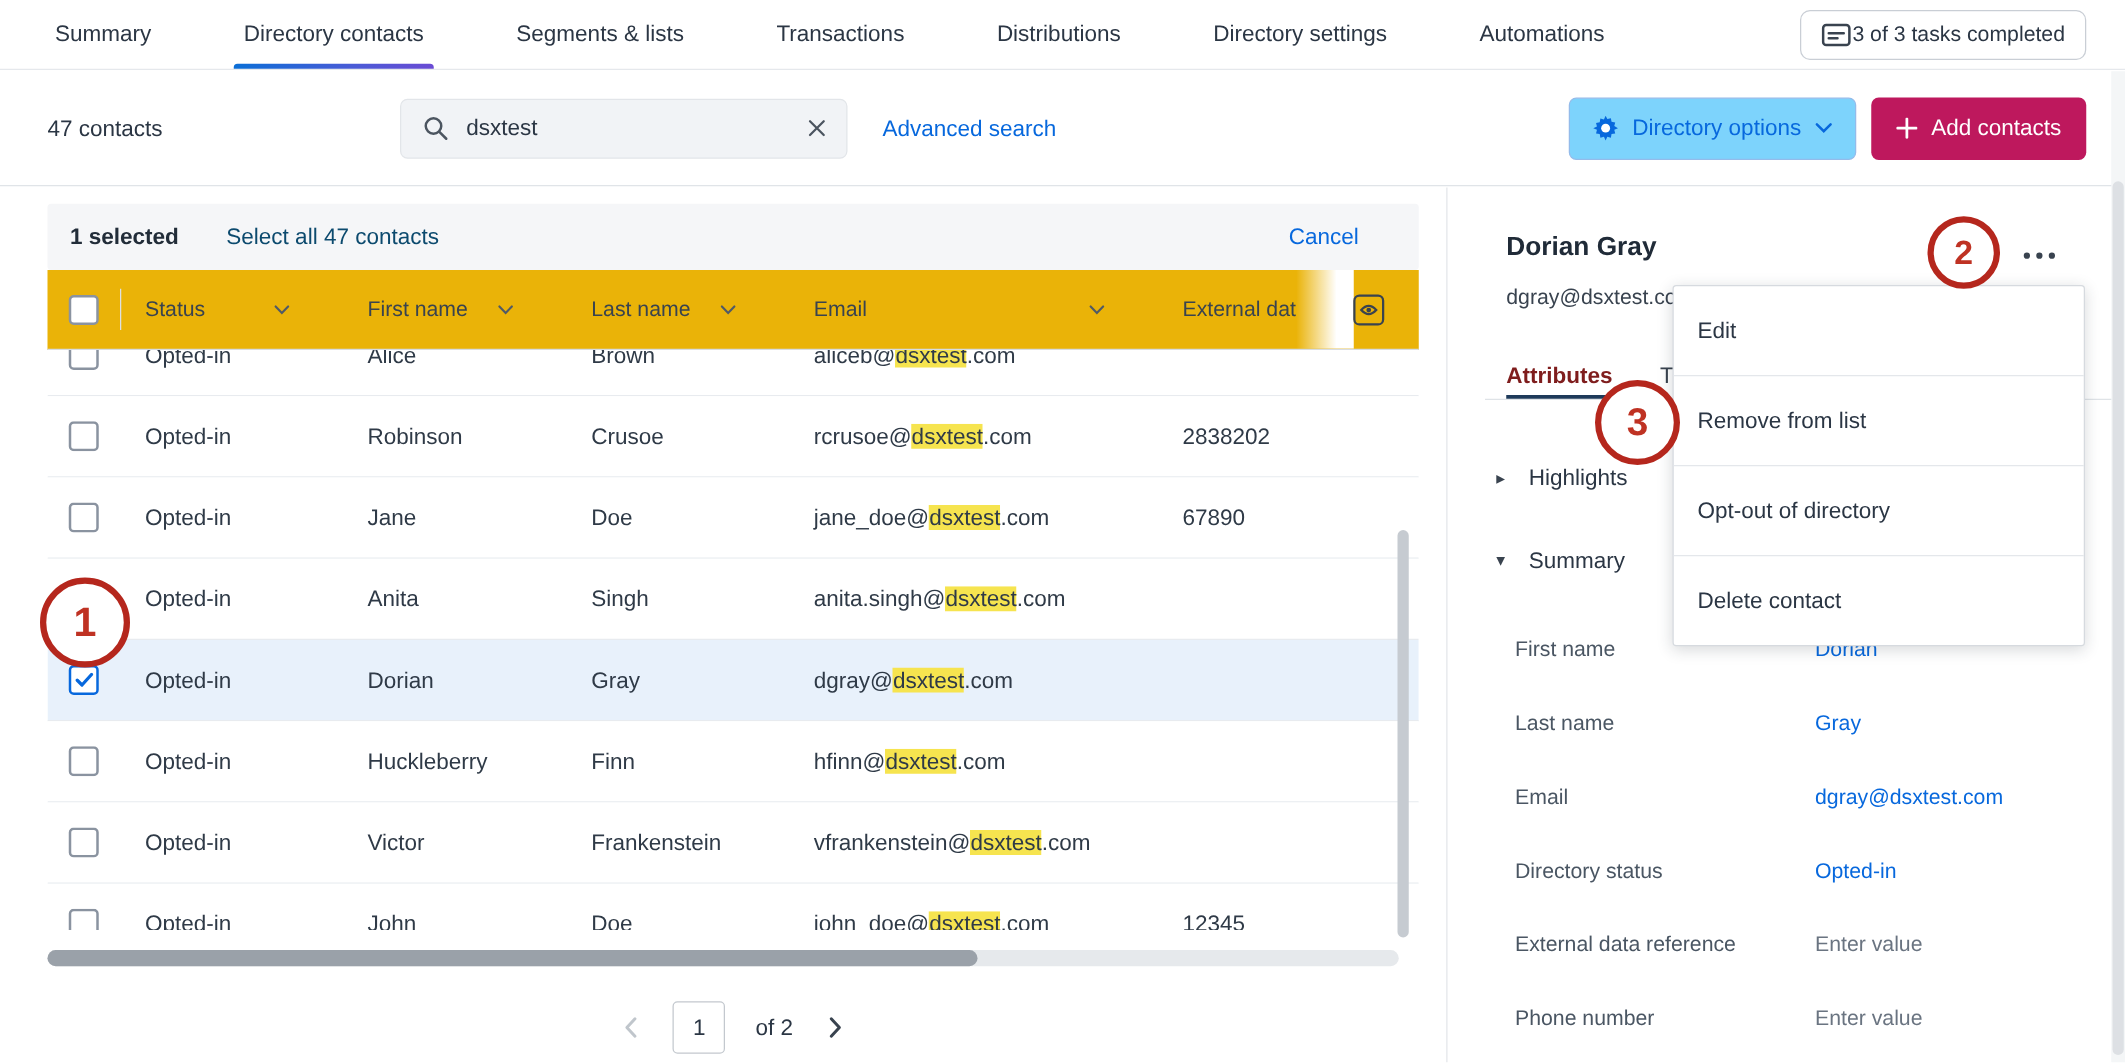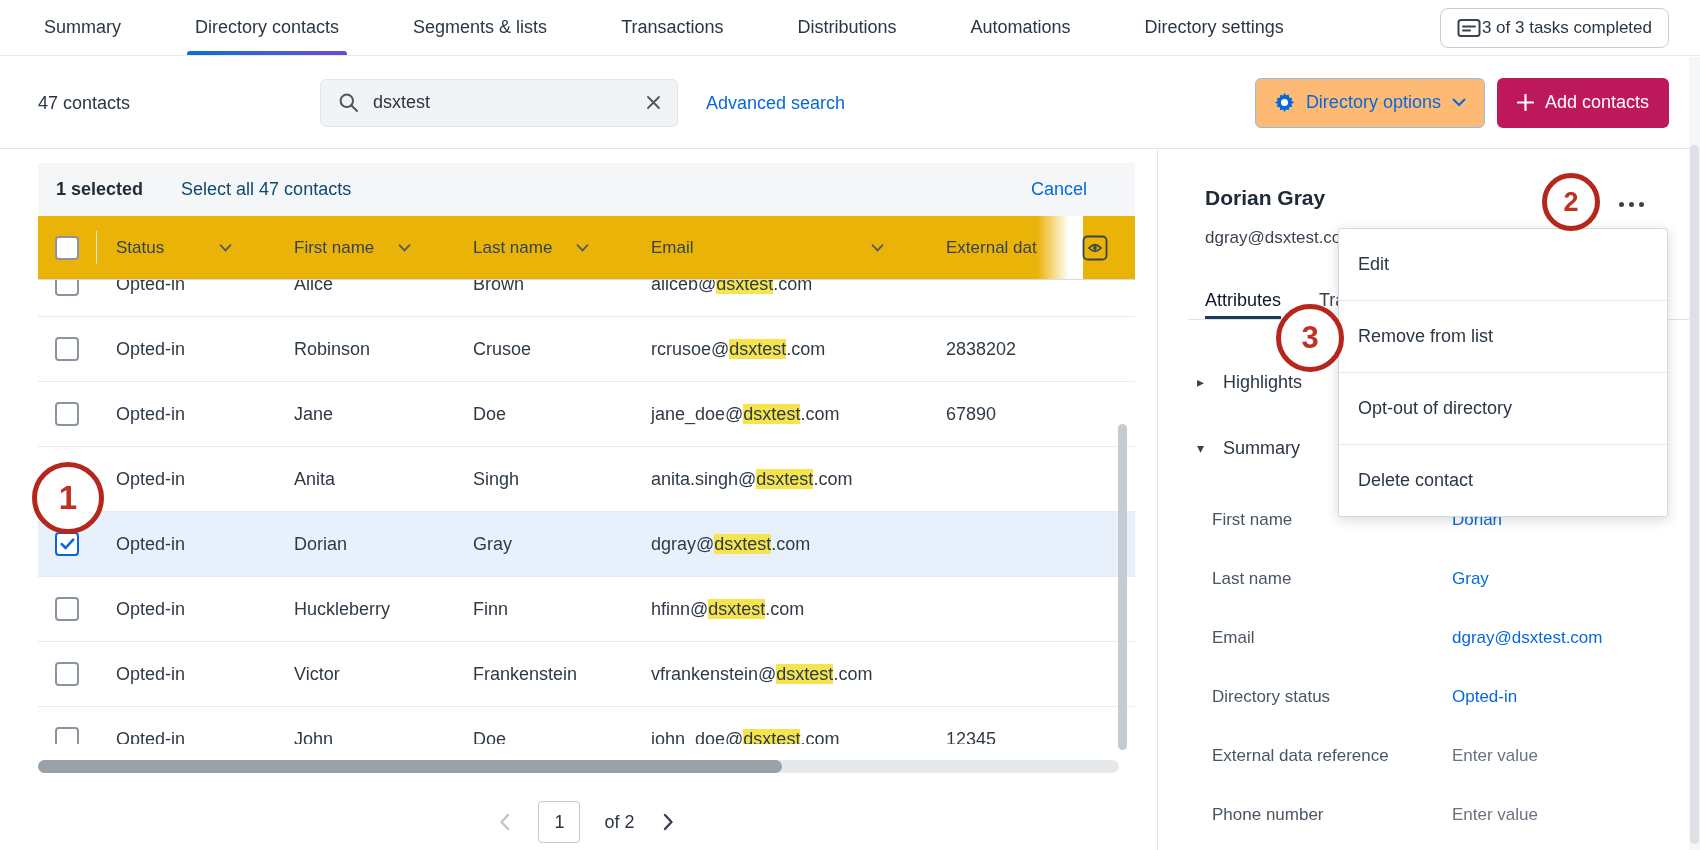--- a/index.html
+++ b/index.html
@@ -24,21 +24,21 @@
   .toolbar { position:absolute; top:57px; left:0; right:0; height:92px; border-bottom:1px solid #e0e4e8; background:#fff; }
   .count { position:absolute; left:38px; top:50%; transform:translateY(-50%); font-size:18px; color:#2b3644; }
   .search { position:absolute; left:320px; top:50%; transform:translateY(-50%); width:358px; height:48px;
     background:#f1f3f6; border:1px solid #e2e5e9; border-radius:6px; display:flex; align-items:center; }
   .search .mag { margin-left:17px; flex:none; display:flex; }
   .search input { flex:1; min-width:0; border:none; background:transparent; outline:none; font-size:18px;
     font-family:inherit; color:#2b3644; padding:0 8px 0 14px; }
   .search .clear { margin-right:16px; flex:none; display:flex; cursor:pointer; }
   .adv { position:absolute; left:706px; top:50%; transform:translateY(-50%); color:#0768dd; font-size:18px; }
   .tb-right { position:absolute; right:31px; top:50%; transform:translateY(-50%); display:flex; gap:12px; }
-  .dir-opt { height:50px; display:flex; align-items:center; gap:11px; border:1px solid #94bbea; background:#fdba74;
+  .dir-opt { height:50px; display:flex; align-items:center; gap:11px; border:1px solid #94bbea; background:#7dd3fc;
     color:#0768dd; border-radius:6px; padding:16px 18px; font-size:18px; font-family:inherit; cursor:pointer; }
   .add-btn { height:50px; display:flex; align-items:center; gap:11px; background:#be185d; color:#fff; border:none;
     border-radius:6px; padding:13px 20px; font-size:18px; font-family:inherit; cursor:pointer; }
 
   
   .left { position:absolute; left:38px; top:163px; width:1097px; }
   .selbar { height:53px; background:#f5f6f8; border-radius:3px; display:flex; align-items:center; font-size:18px; }
   .selcount { font-weight:bold; margin-left:18px; color:#222d39; }
   .sel-all { margin-left:38px; color:#0c4a6e; }
   .cancel { margin-left:auto; margin-right:48px; color:#0768dd; }
@@ -79,21 +79,21 @@
 
   
   .panel { position:absolute; left:1157px; top:150px; right:10px; bottom:0; border-left:1px solid #e3e6ea; background:#fff; }
   .pname { position:absolute; left:47px; top:36px; font-size:21px; font-weight:bold; color:#202b38; }
   .pemail { position:absolute; left:47px; top:78px; font-size:17px; color:#39434f; white-space:nowrap; }
   .kebab { position:absolute; right:44px; top:46px; display:flex; gap:5px; cursor:pointer; padding:6px 2px; }
   .kebab i { width:5px; height:5px; background:#39434f; border-radius:50%; }
   .ptabs { position:absolute; left:30px; top:132px; right:0; height:38px; border-bottom:1px solid #dfe3e7;
     display:flex; gap:38px; padding-left:17px; }
   .ptab { position:relative; display:flex; align-items:center; font-size:18px; color:#39434f; white-space:nowrap; cursor:pointer; }
-  .ptab.active { font-weight:normal; color:#0f172a; }
+  .ptab.active { font-weight:bold; color:#7f1d1d; }
   .ptab.active::after { content:""; position:absolute; left:0; right:0; bottom:0; height:3px; background:#1e3a5a; }
   .sec { position:absolute; left:39px; height:28px; display:flex; align-items:center; gap:12px; font-size:18px;
     color:#2b3644; cursor:pointer; }
   .sec .tri { font-size:14px; color:#39434f; width:14px; }
   .pfields { position:absolute; left:54px; right:0; top:340px; }
   .frow { height:59px; display:flex; align-items:center; }
   .flabel { width:240px; flex:none; font-size:17px; color:#4a5663; white-space:nowrap; }
   .fvalue { font-size:17px; white-space:nowrap; cursor:pointer; }
   .fvalue.link { color:#0768dd; }
   .fvalue.placeholder { color:#6a7481; }
@@ -129,24 +129,24 @@
       <div class="nav-tab">
         <span>Segments &amp; lists</span>
       </div>
       <div class="nav-tab">
         <span>Transactions</span>
       </div>
       <div class="nav-tab">
         <span>Distributions</span>
       </div>
       <div class="nav-tab">
+        <span>Directory settings</span>
+      </div>
+      <div class="nav-tab">
         <span>Automations</span>
-      </div>
-      <div class="nav-tab">
-        <span>Directory settings</span>
       </div>
     </nav>
   <button class="tasks-btn">
     <span style="display:flex">
       <svg width="24" height="20" viewBox="0 0 24 20" fill="none">
           <rect x="1.5" y="2" width="21" height="16" rx="2.5" stroke="#39434f" stroke-width="2"></rect>
           <path d="M6 8.5h12M6 12.5h7" stroke="#39434f" stroke-width="2" stroke-linecap="round"></path>
         </svg>
     </span>
     <span>3 of 3 tasks completed</span>

